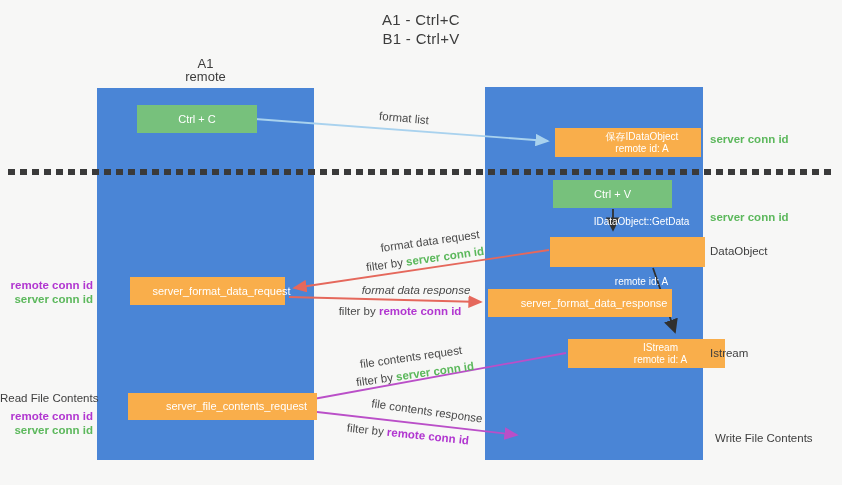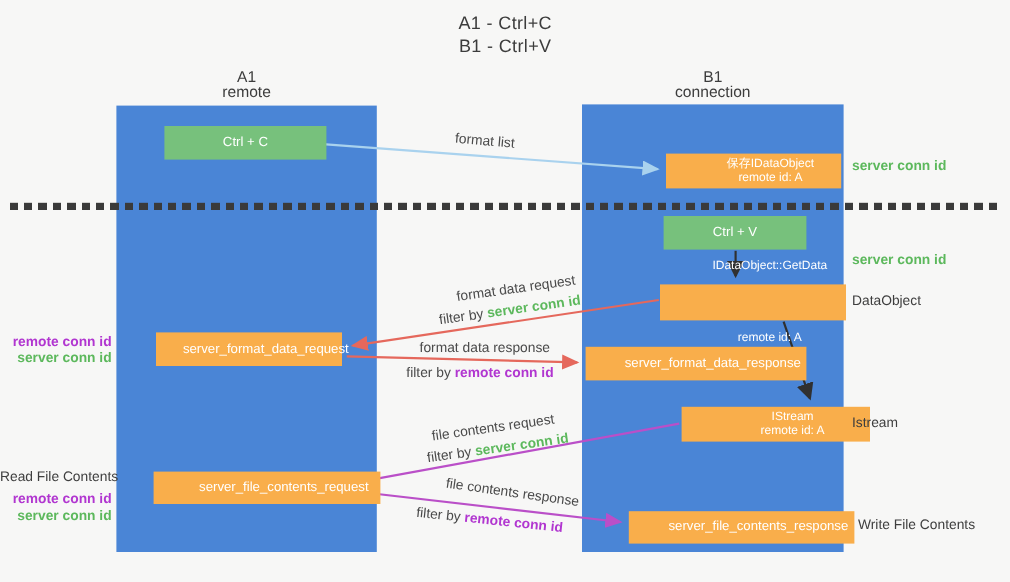--- a/index.html
+++ b/index.html
@@ -97,24 +97,20 @@
 
   <div class="title">
     <div>A1 - Ctrl+C</div>
     <div>B1 - Ctrl+V</div>
   </div>
 
   <div class="col-header left">
     <div>A1</div>
     <div>remote</div>
   </div>
-  <div class="col-header right">
-    <div>B1</div>
-    <div>connection</div>
-  </div>
 
   <div class="lane left"></div>
   <div class="lane right"></div>
 
   <div class="dotted"></div>
 
   <svg class="arrows" width="842" height="485">
     <defs>
       <marker id="m-blue" markerWidth="9" markerHeight="7" refX="7" refY="3.5" orient="auto">
         <path d="M0,0 L8,3.5 L0,7 z" fill="#a9d2ee"></path>
@@ -131,21 +127,21 @@
     </defs>
     <line x1="255" y1="119" x2="548" y2="141" stroke="#a9d2ee" stroke-width="1.8" marker-end="url(#m-blue)"></line>
     <line x1="613" y1="209" x2="613" y2="230" stroke="#303030" stroke-width="1.8" marker-end="url(#m-black)"></line>
     <line x1="653" y1="268" x2="675" y2="332" stroke="#303030" stroke-width="1.8" marker-end="url(#m-black)"></line>
     <line x1="549" y1="250" x2="294" y2="288" stroke="#e5685c" stroke-width="1.8" marker-end="url(#m-red)"></line>
     <line x1="289" y1="297" x2="481" y2="302" stroke="#e5685c" stroke-width="1.8" marker-end="url(#m-red)"></line>
     <line x1="566" y1="353" x2="297" y2="402" stroke="#ba4fc8" stroke-width="1.8" marker-end="url(#m-purple)"></line>
     <line x1="291" y1="409" x2="517" y2="435" stroke="#ba4fc8" stroke-width="1.8" marker-end="url(#m-purple)"></line>
   </svg>
 
-  <div class="node green" style="left:137px;top:105px;width:135px;height:28px;">
+  <div class="node green" style="left:137px;top:105px;width:120px;height:28px;">
     <div>Ctrl + C</div>
   </div>
 
   <div class="node orange small" style="left:555px;top:128px;width:118px;height:29px;">
     <div>保存IDataObject</div>
     <div>remote id: A</div>
   </div>
 
   <div class="node green" style="left:553px;top:180px;width:119px;height:28px;">
     <div>Ctrl + V</div>
@@ -166,34 +162,31 @@
 
   <div class="node orange small" style="left:568px;top:339px;width:129px;height:29px;">
     <div>IStream</div>
     <div>remote id: A</div>
   </div>
 
   <div class="node orange" style="left:128px;top:393px;width:161px;height:27px;">
     <div>server_file_contents_request</div>
   </div>
 
-  <div class="node orange" style="left:524px;top:426px;width:160px;height:27px;">
-    <div>server_file_contents_response</div>
-  </div>
 
   <div class="elabel" style="left:404px;top:118px;transform:translate(-50%,-50%) rotate(5deg);">format list</div>
 
   <div class="elabel" style="left:430px;top:241px;transform:translate(-50%,-50%) rotate(-8deg);">format data request</div>
 
   <div class="elabel" style="left:425px;top:259px;transform:translate(-50%,-50%) rotate(-8deg);">
     <span>filter by</span>
     <span class="green-t">server conn id</span>
   </div>
 
-  <div class="elabel" style="left:404px;top:290px;transform:translate(-50%,-50%);">format data response</div>
+  <div class="elabel" style="left:416px;top:290px;transform:translate(-50%,-50%);font-style:italic;">format data response</div>
 
   <div class="elabel" style="left:400px;top:311px;transform:translate(-50%,-50%);">
     <span>filter by</span>
     <span class="purple-t">remote conn id</span>
   </div>
 
   <div class="elabel" style="left:411px;top:357px;transform:translate(-50%,-50%) rotate(-8deg);">file contents request</div>
 
   <div class="elabel" style="left:415px;top:374px;transform:translate(-50%,-50%) rotate(-8deg);">
     <span>filter by</span>

